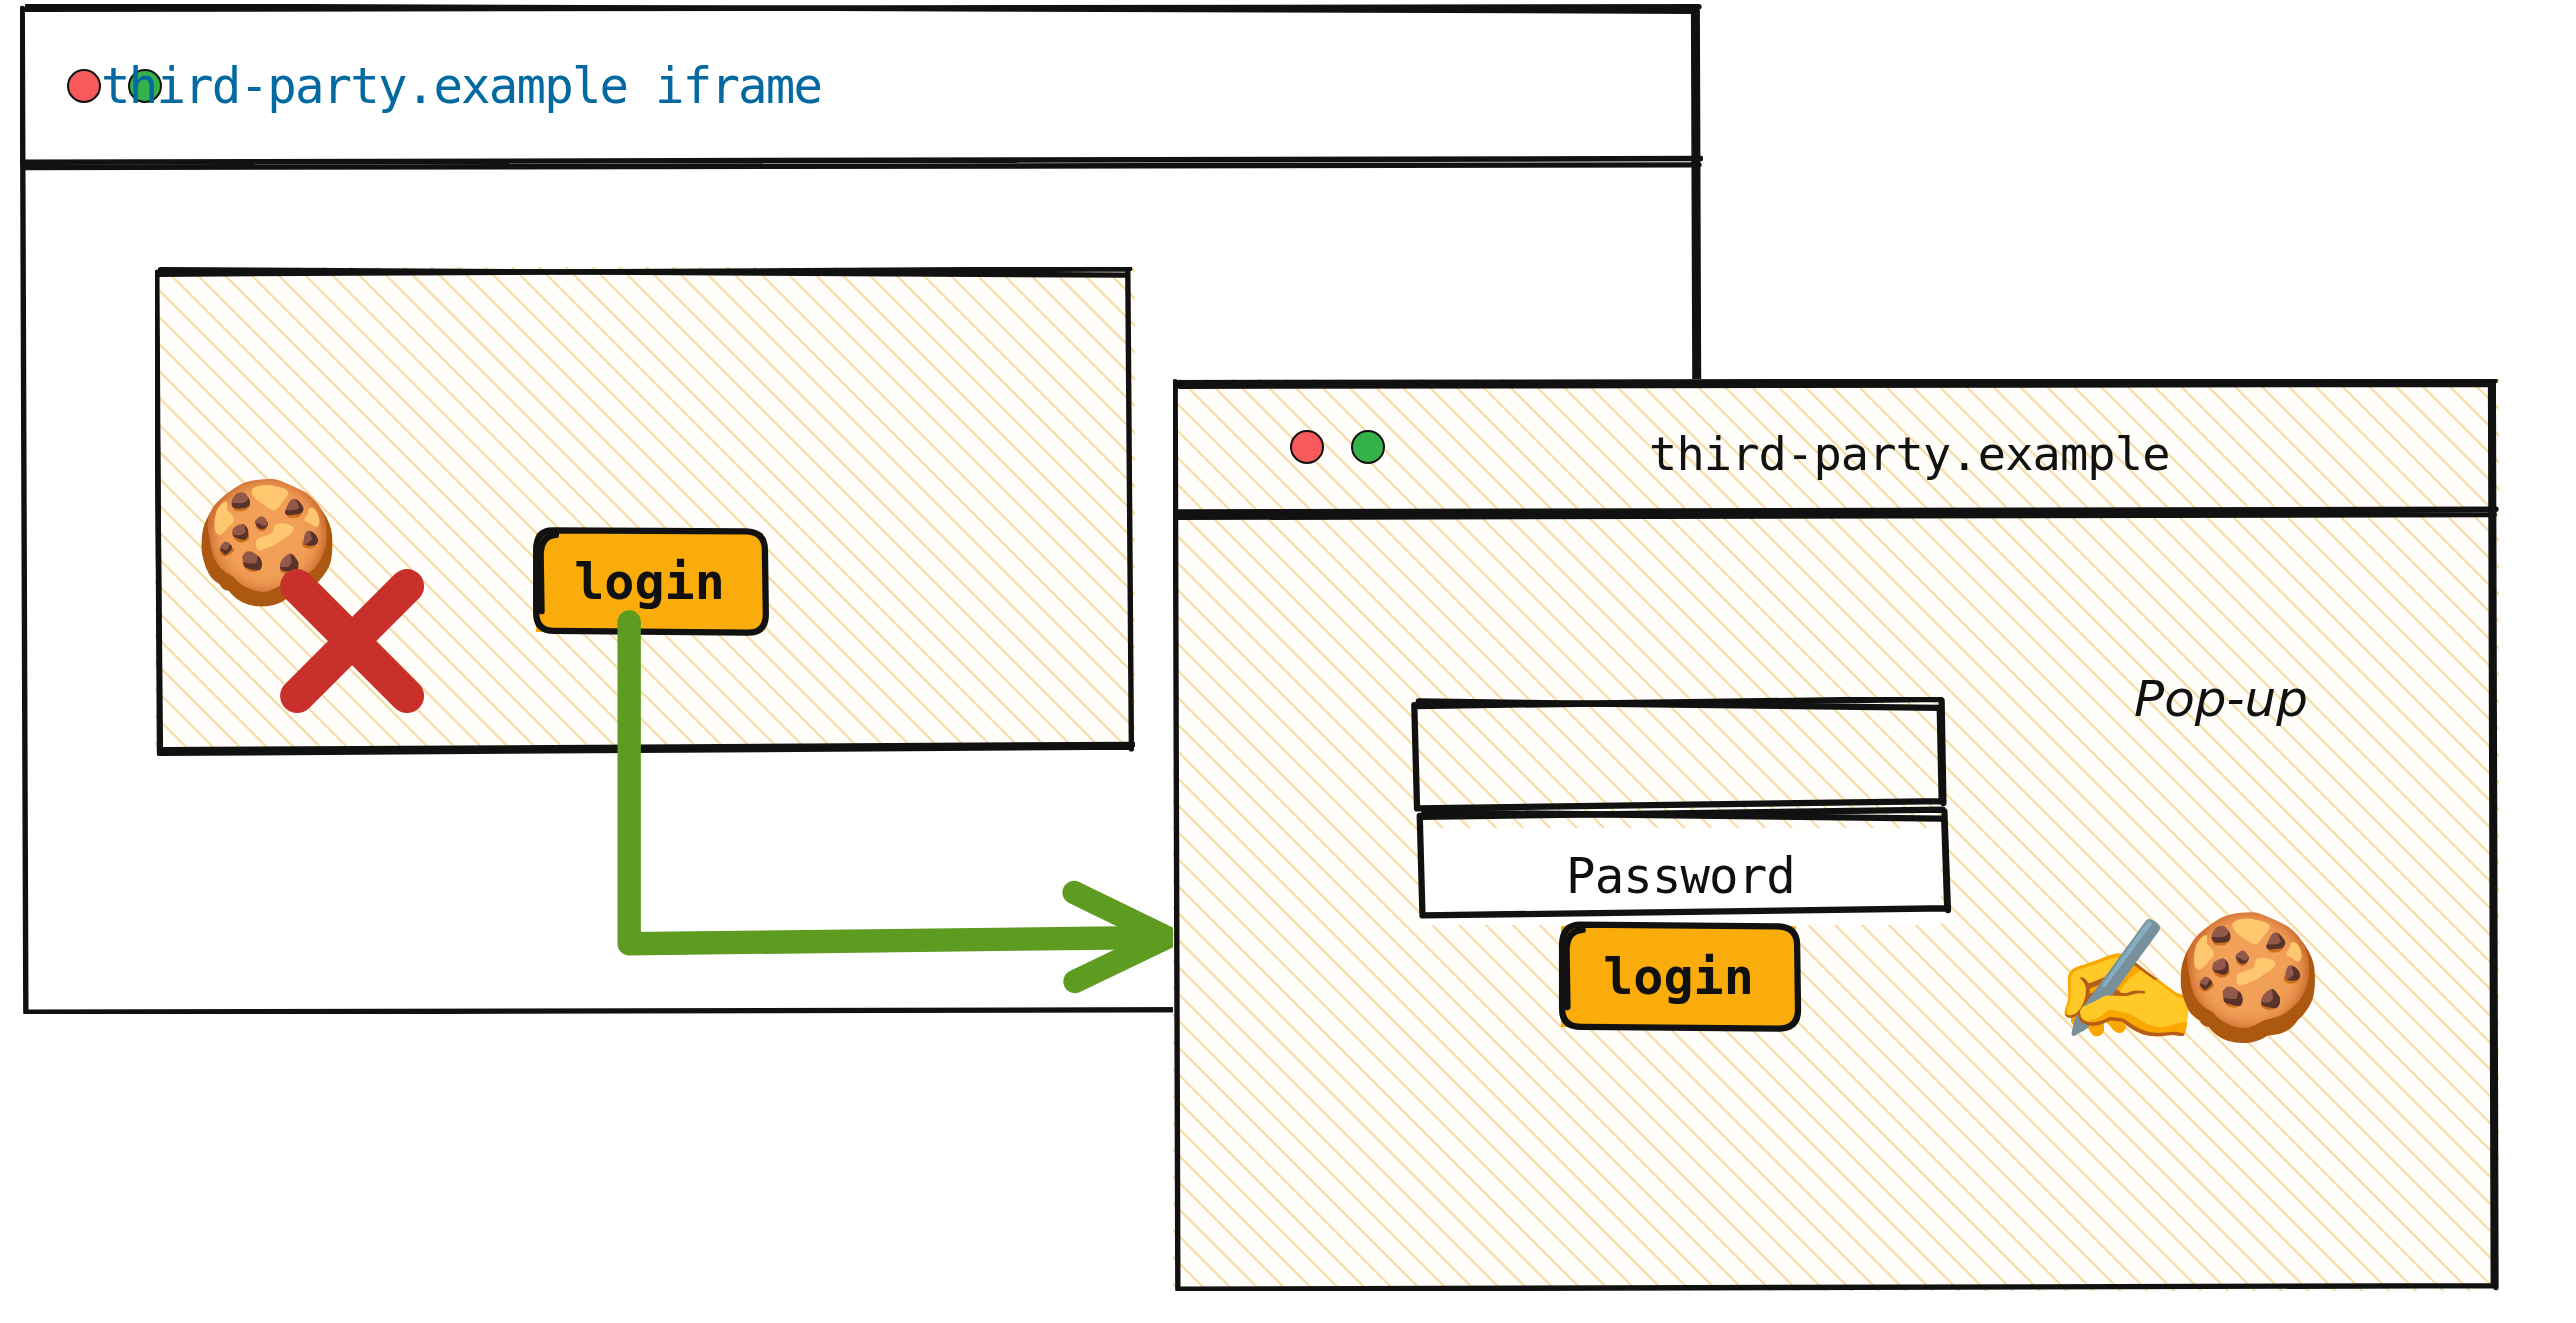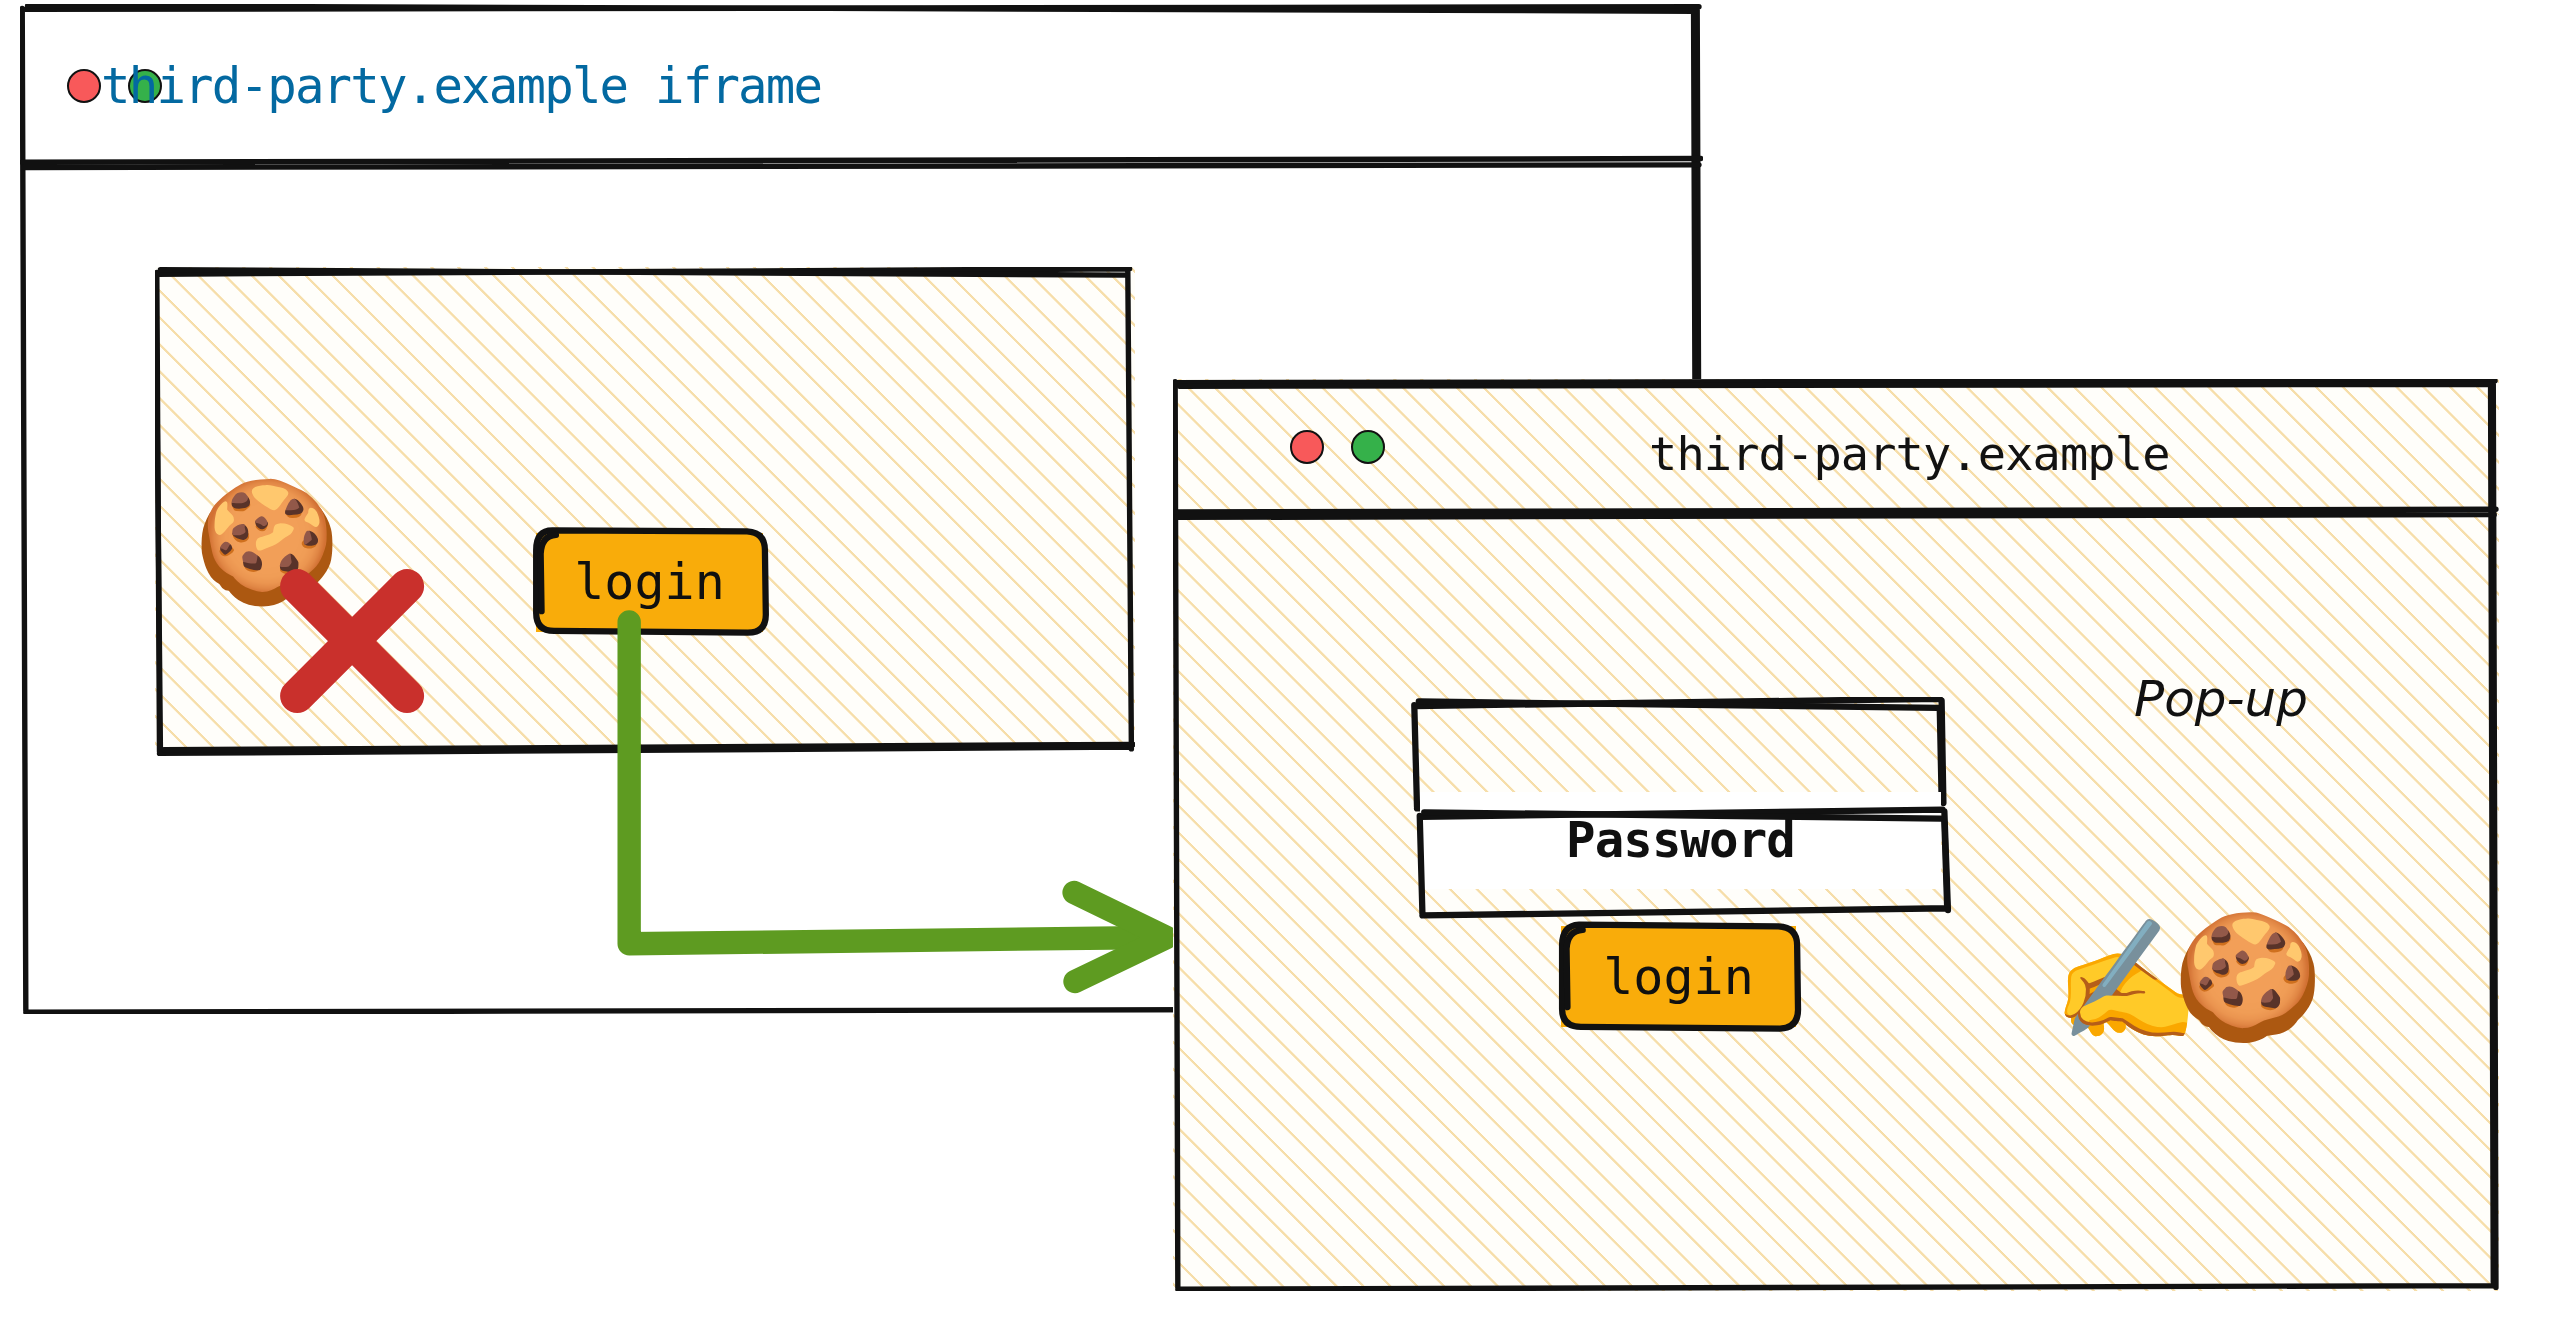--- a/index.html
+++ b/index.html
@@ -48,31 +48,31 @@
                 font-family:"DejaVu Sans Mono","Liberation Mono",monospace;
                 letter-spacing:-1.8px;white-space:nowrap;}
 
   
   .emoji{position:absolute;line-height:1;user-select:none;}
 
   
   .btn-login{position:absolute;background:#F9AC0A;box-sizing:border-box;
              display:flex;align-items:center;justify-content:center;
              font-family:"DejaVu Sans Mono","Liberation Mono",monospace;
-             color:#101010;font-weight:normal;}
+             color:#101010;font-weight:bold;}
   #iframe-login-button{left:516px;top:529px;width:227px;height:99px;font-size:50px;}
   #popup-login-button{left:1561px;top:926px;width:235px;height:101px;font-size:50px;}
 
   
   .field{position:absolute;background:#ffffff;box-sizing:border-box;
          display:flex;align-items:center;justify-content:center;
          font-family:"DejaVu Sans Mono","Liberation Mono",monospace;
          color:#101010;font-size:49px;letter-spacing:-0.9px;}
   #email-field{left:1415px;top:704px;width:521px;height:99px;}
-  #password-field{left:1420px;top:792px;width:521px;height:97px;font-weight:bold;}
+  #password-field{left:1420px;top:828px;width:521px;height:97px;}
 
   
   #popup-label{position:absolute;left:2134px;top:670px;font-size:50px;color:#111;
                font-family:"DejaVu Sans","Liberation Sans",sans-serif;white-space:nowrap;font-style:italic;}
 
   
   .overlay{position:absolute;left:0;top:0;width:2576px;height:1324px;pointer-events:none;}
 </style>
 </head>
 <body>

